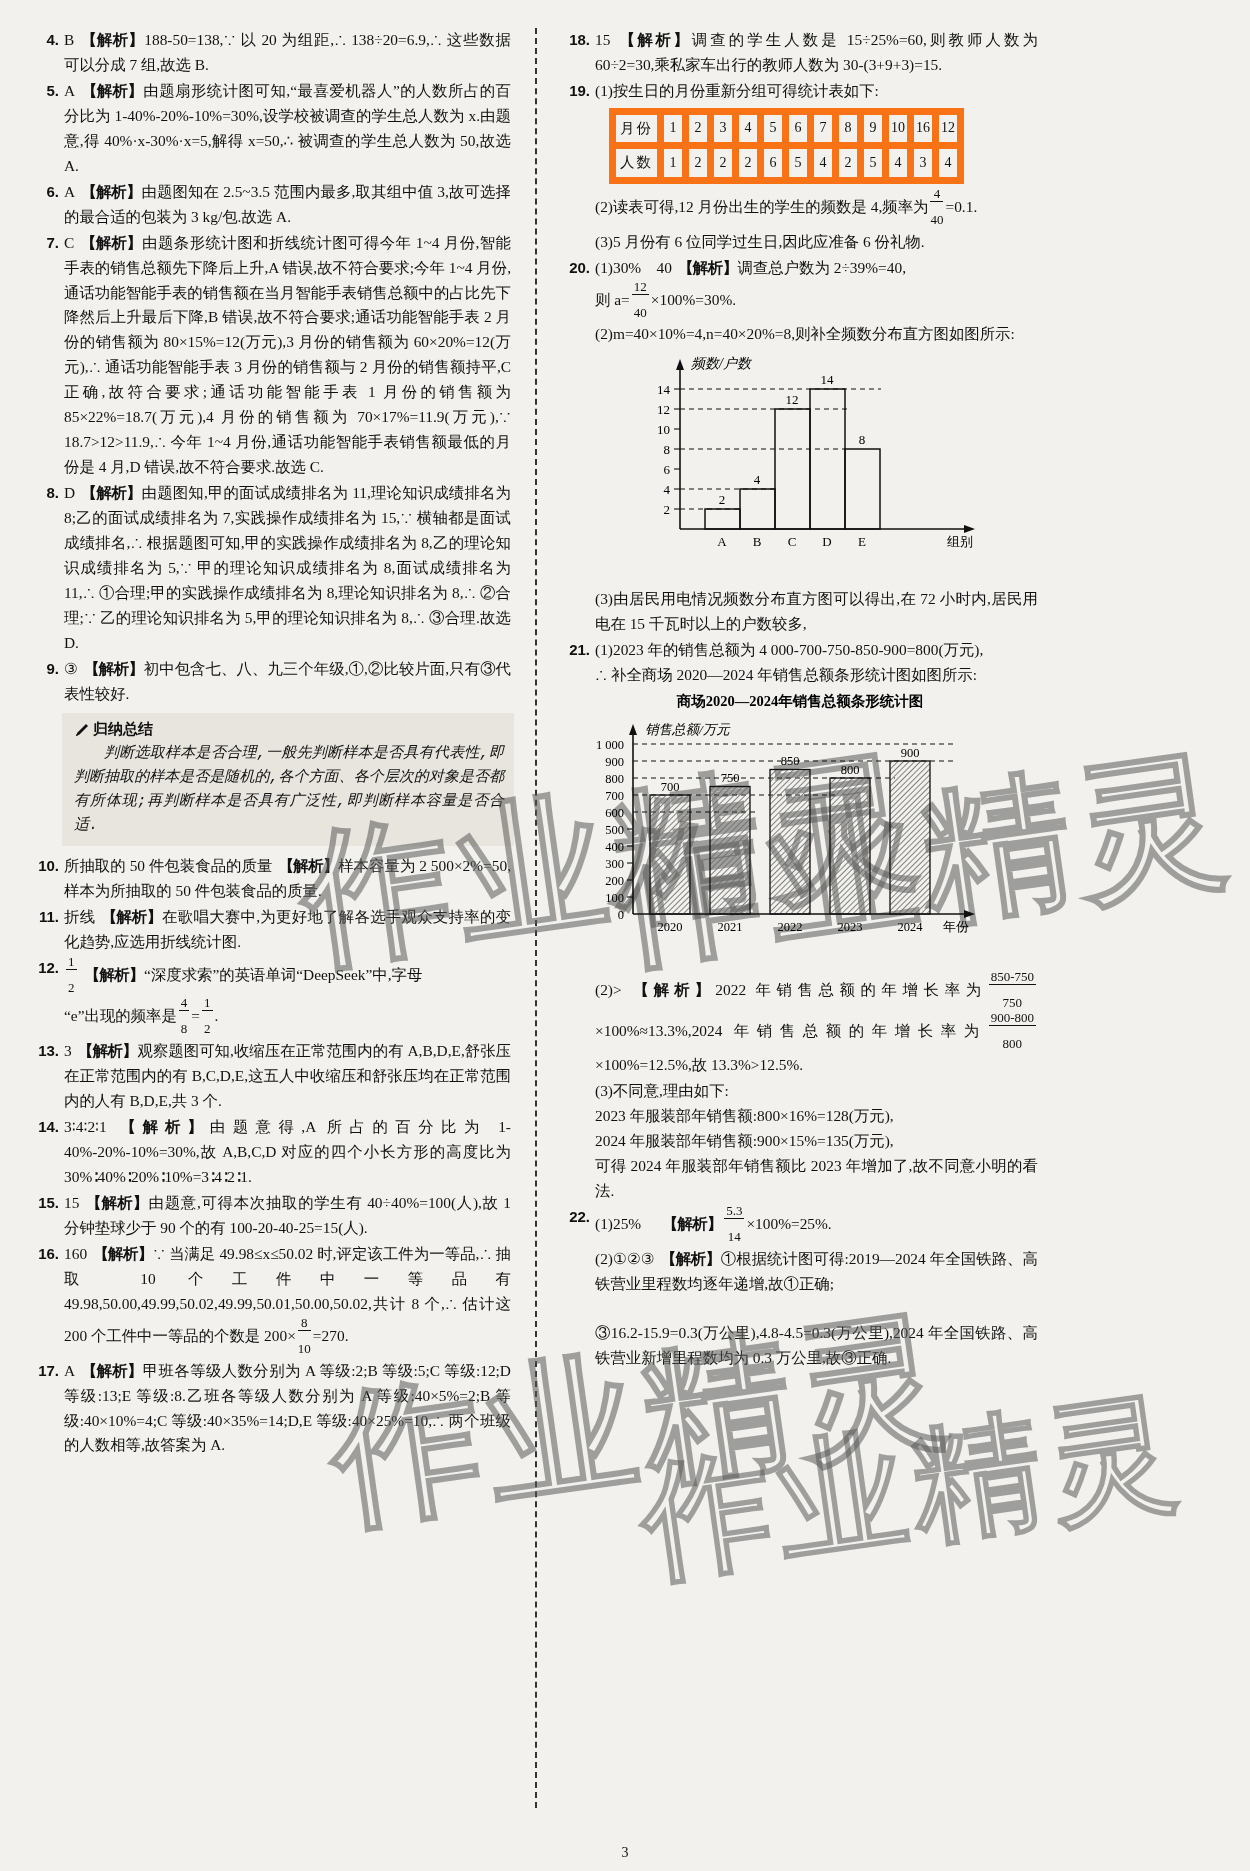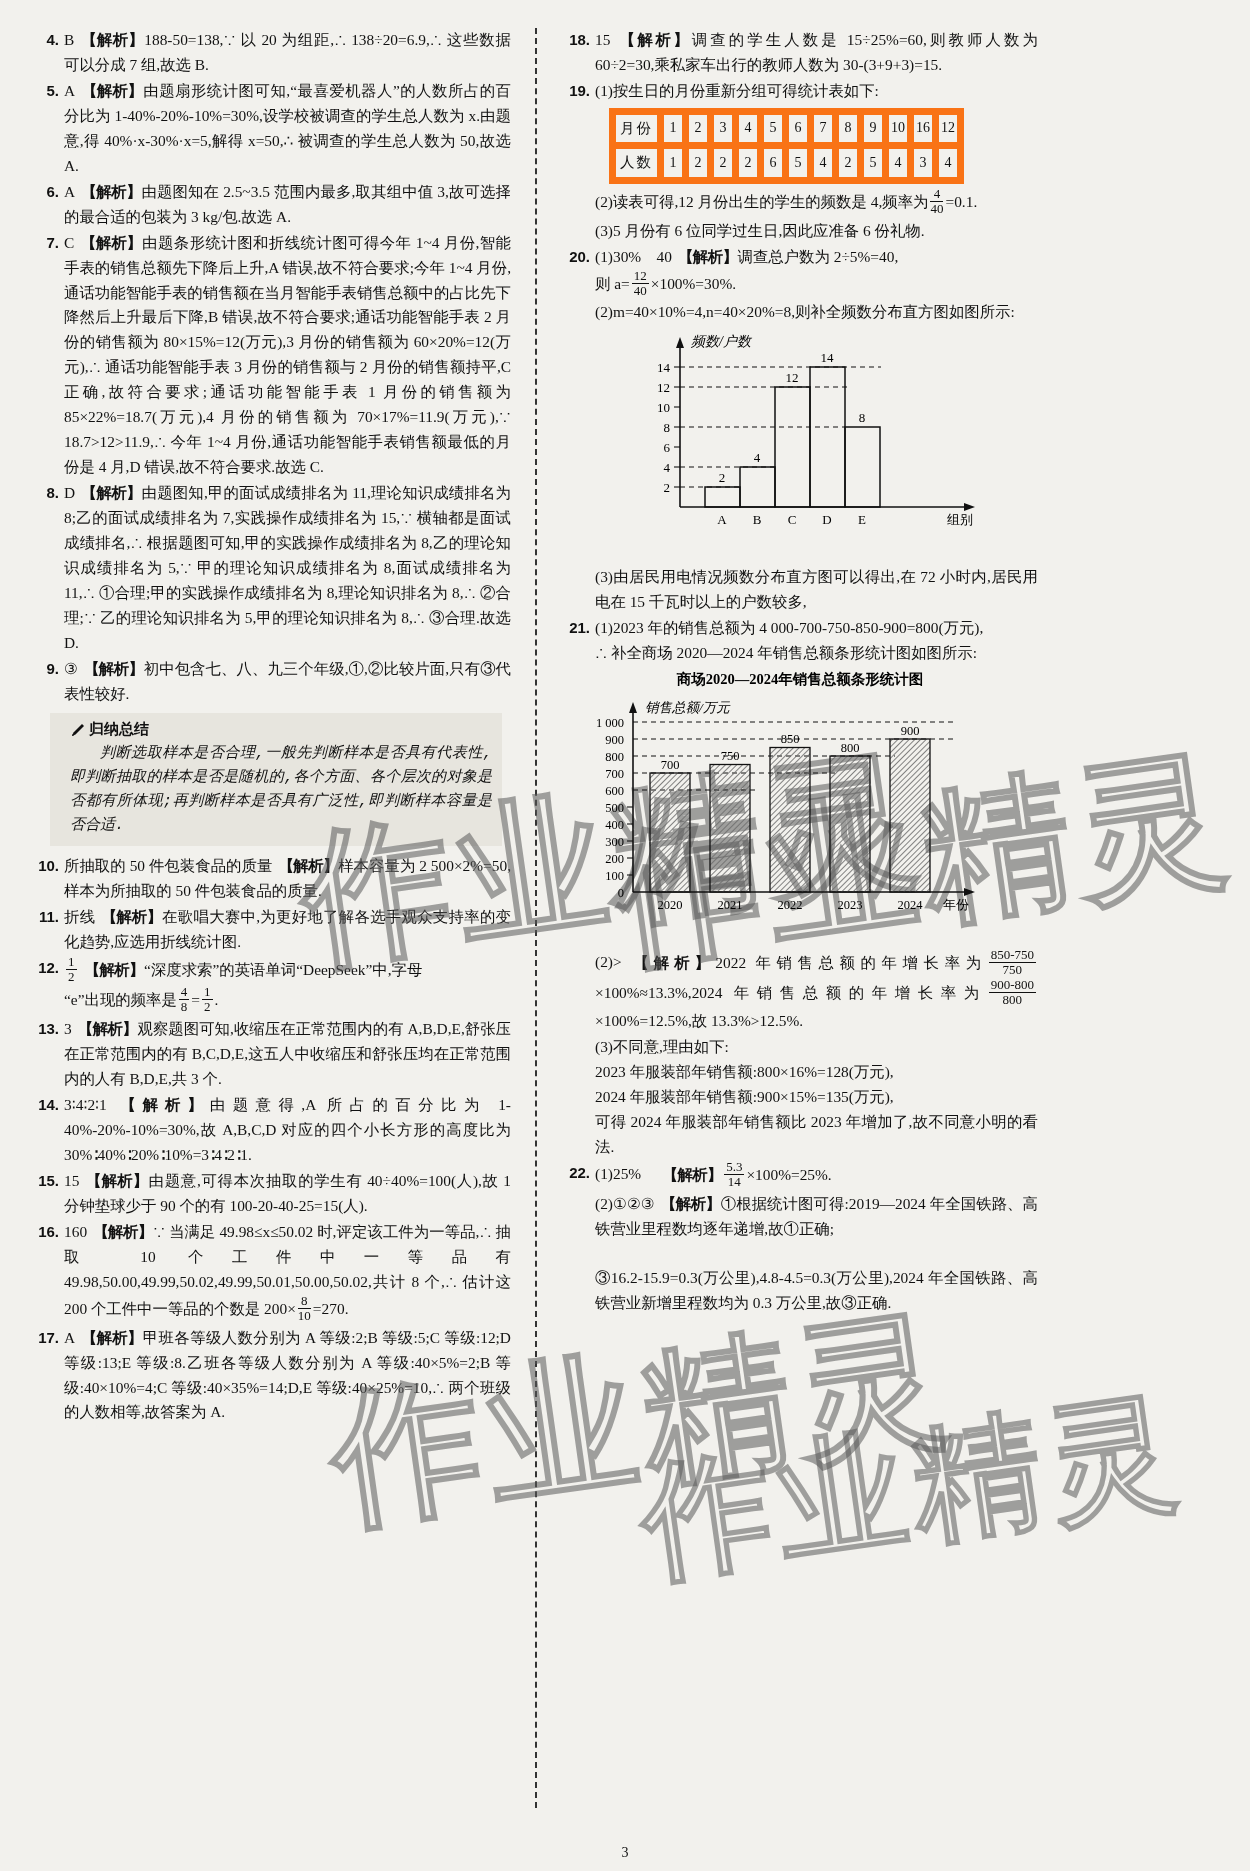--- a/index.html
+++ b/index.html
@@ -54,28 +54,28 @@
   .frac {
     display:inline-block;
     vertical-align:middle;
     text-align:center;
     font-size:13px;
     line-height:1.12;
     margin:0 2px;
     position:relative;
     top:-1px;
   }
-  .frac .den { border-top:1px solid #111; display:block; padding-top:0px;}
+  .frac .den { border-top:1px solid #111; display:block; padding-top:11px;}
   .frac .num2 { display:block; padding:0 2px;}
 
   
   .sumbox {
     background:#e7e5de;
-    margin:6px 0 8px 16px;
-    padding:4px 10px 8px 20px;
+    margin:6px 0 8px 28px;
+    padding:4px 10px 8px 12px;
     width:452px;
   }
   .sumtitle {
     font-family:"Liberation Sans",sans-serif;
     font-weight:bold;
     font-size:15px;
     display:flex;
     align-items:center;
     gap:3px;
     margin-bottom:1px;
@@ -287,21 +287,21 @@
         <span class="body"><span>(2)读表可得,12 月份出生的学生的频数是 4,频率为</span><span class="frac"><span class="num2">4</span><span class="den">40</span></span><span>=0.1.</span></span>
       </div>
 
       <div class="item">
         <span class="num"></span>
         <span class="body">(3)5 月份有 6 位同学过生日,因此应准备 6 份礼物.</span>
       </div>
 
       <div class="item">
         <span class="num">20.</span>
-        <span class="body"><span class="ans">(1)30%　40</span><span class="jx">【解析】</span><span>调查总户数为 2÷5%=40,</span><br><span>则 a=</span><span class="frac"><span class="num2">12</span><span class="den">40</span></span><span>×100%=30%.</span><br><span>(2)m=40×10%=4,n=40×20%=8,则补全频数分布直方图如图所示:</span></span>
+        <span class="body"><span class="ans">(1)30%　40</span><span class="jx">【解析】</span><span>调查总户数为 2÷39%=40,</span><br><span>则 a=</span><span class="frac"><span class="num2">12</span><span class="den">40</span></span><span>×100%=30%.</span><br><span>(2)m=40×10%=4,n=40×20%=8,则补全频数分布直方图如图所示:</span></span>
       </div>
 
       <div class="chartwrap">
         <svg width="470" height="222" viewBox="0 0 470 222">
 
           <line x1="115" y1="18" x2="115" y2="178" stroke="#111" stroke-width="1.6"></line>
           <polygon points="115,8 111,19 119,19" fill="#111"></polygon>
 
           <line x1="115" y1="178" x2="400" y2="178" stroke="#111" stroke-width="1.6"></line>
           <polygon points="410,178 399,174 399,182" fill="#111"></polygon>

